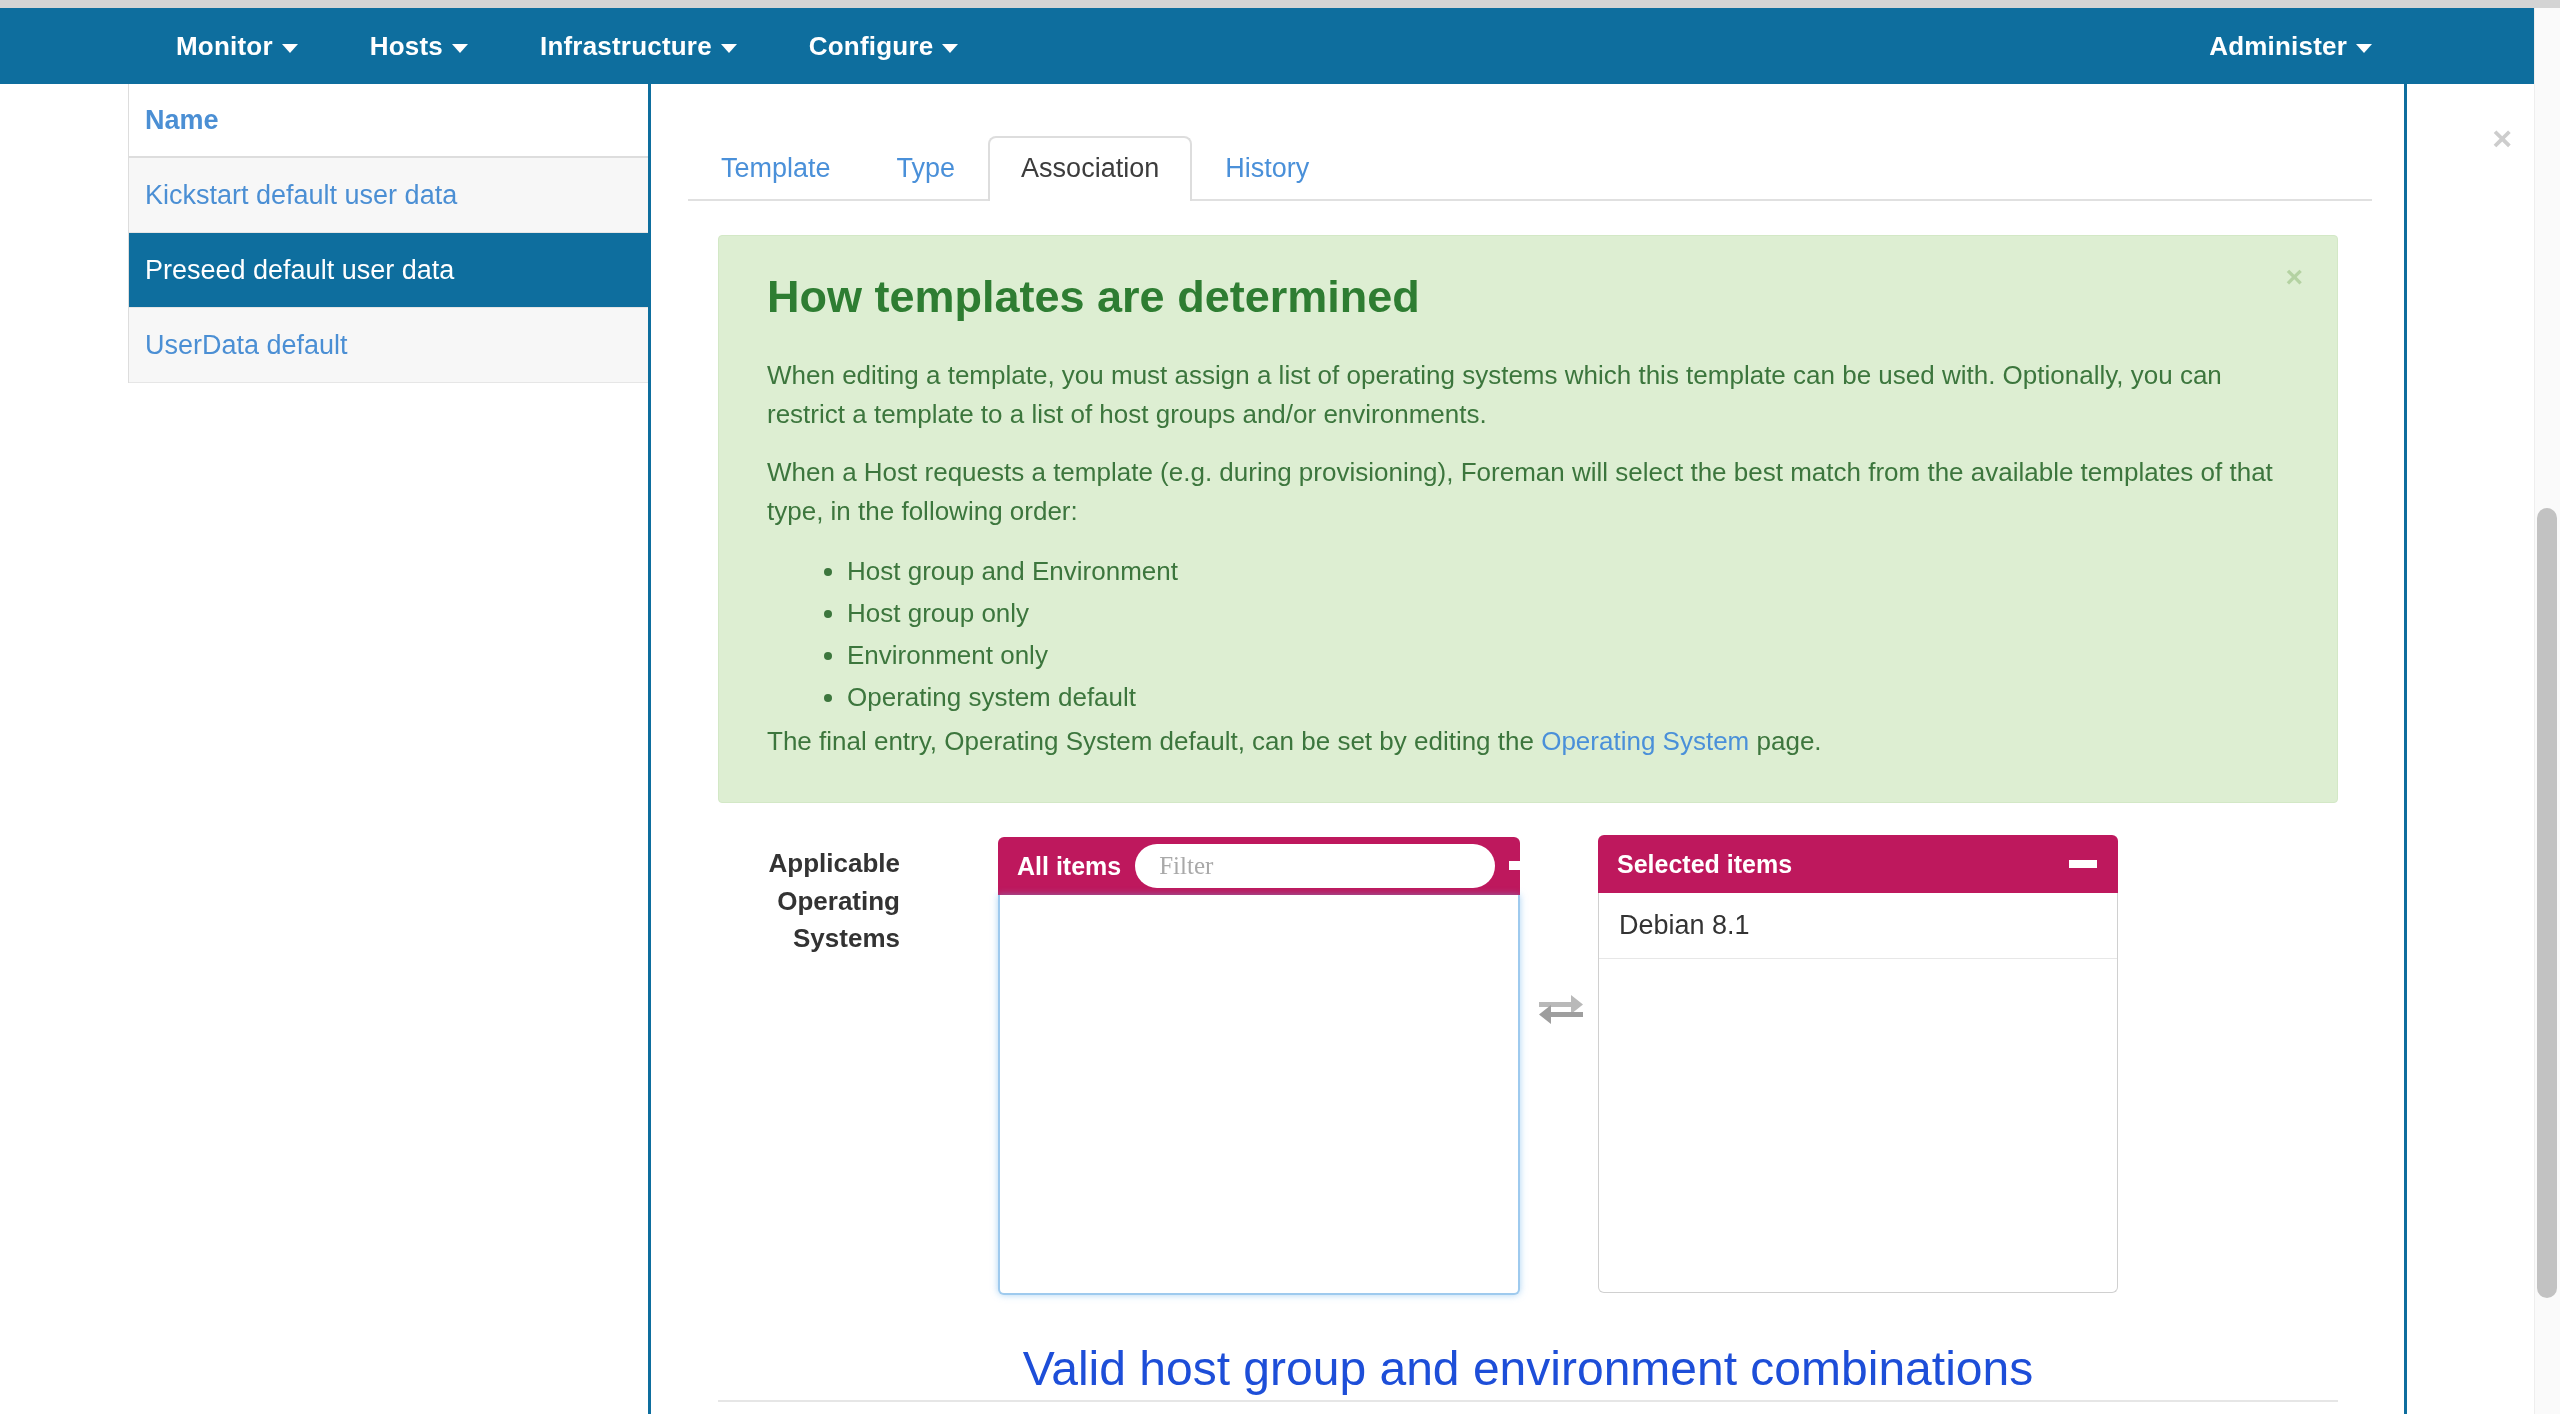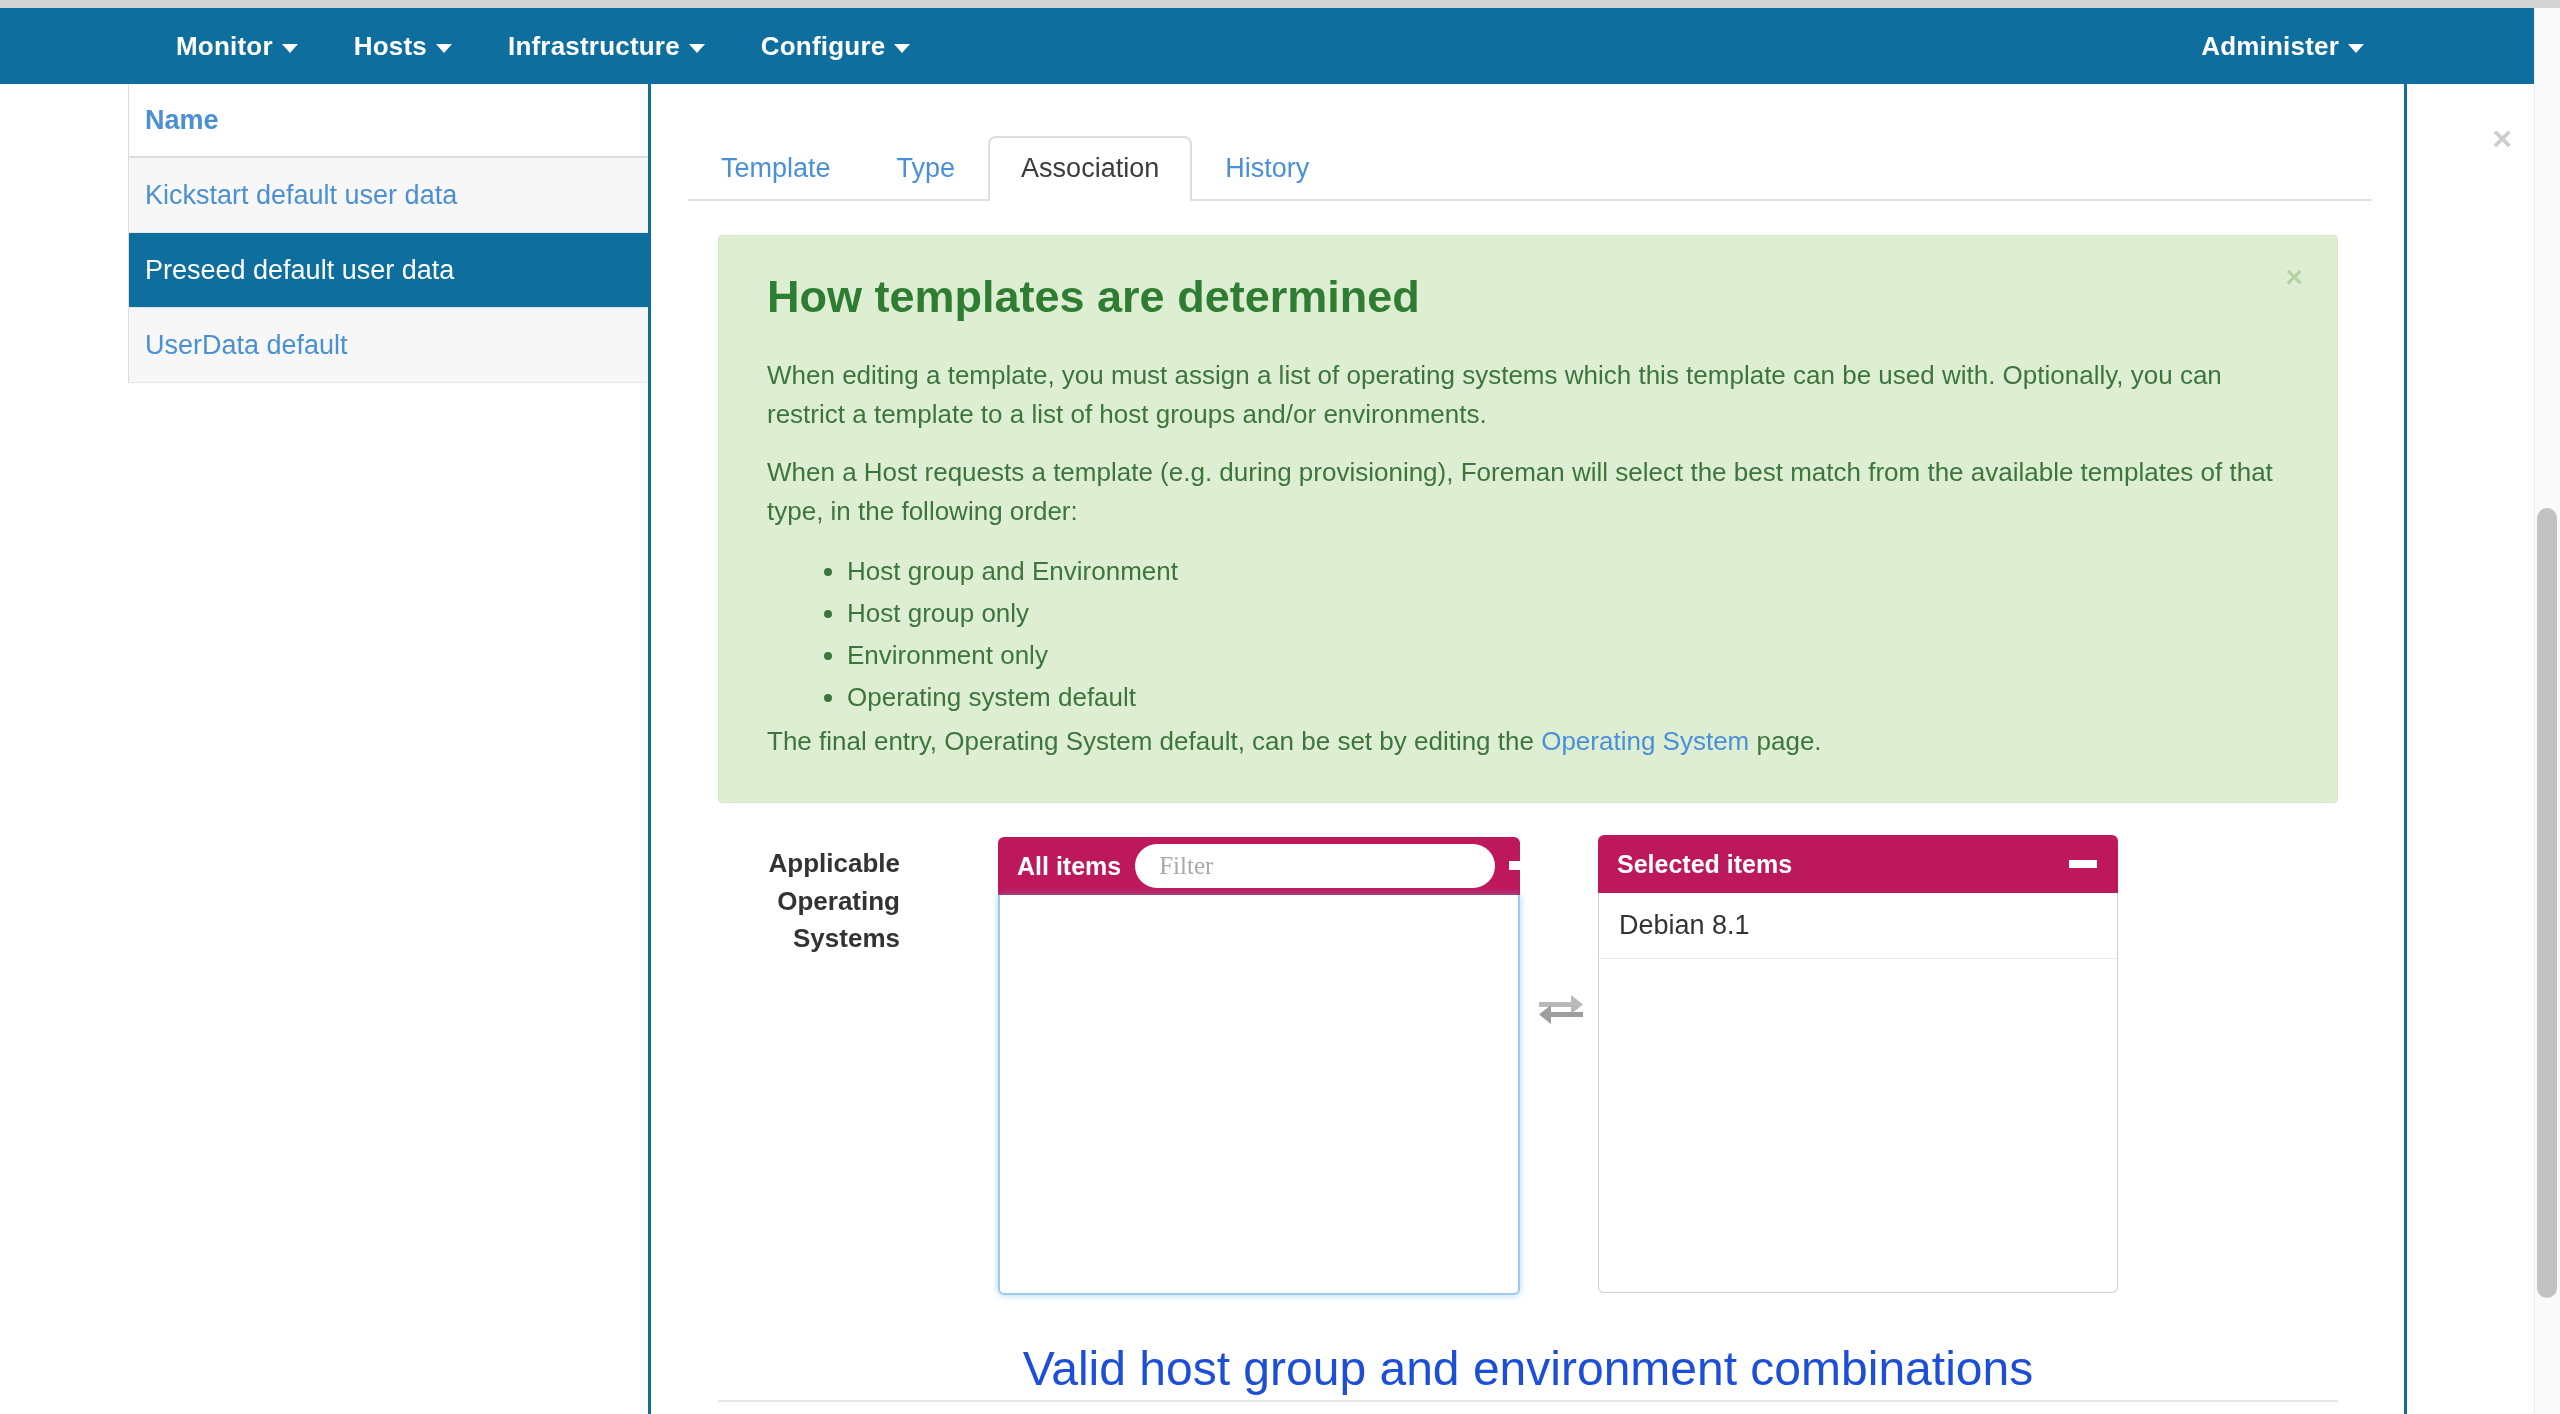--- a/index.html
+++ b/index.html
@@ -25,21 +25,21 @@
     background: #0e6e9e;
     box-sizing: border-box;
   }
   .nav-left {
     position: absolute;
     left: 148px;
     top: 0;
     height: 76px;
     display: flex;
     align-items: center;
-    gap: 0px;
+    gap: 16px;
   }
   .nav-item {
     color: #ffffff;
     font-size: 26px;
     font-weight: bold;
     padding: 0 28px;
     line-height: 76px;
     cursor: pointer;
     white-space: nowrap;
     letter-spacing: 0.2px;
@@ -49,21 +49,21 @@
     width: 0;
     height: 0;
     margin-left: 9px;
     vertical-align: middle;
     border-left: 8px solid transparent;
     border-right: 8px solid transparent;
     border-top: 9px solid #ffffff;
   }
   .nav-right {
     position: absolute;
-    right: 148px;
+    right: 140px;
     top: 0;
     height: 76px;
     display: flex;
     align-items: flex-end;
   }
 
   
   .topstrip {
     position: absolute;
     top: 0;

